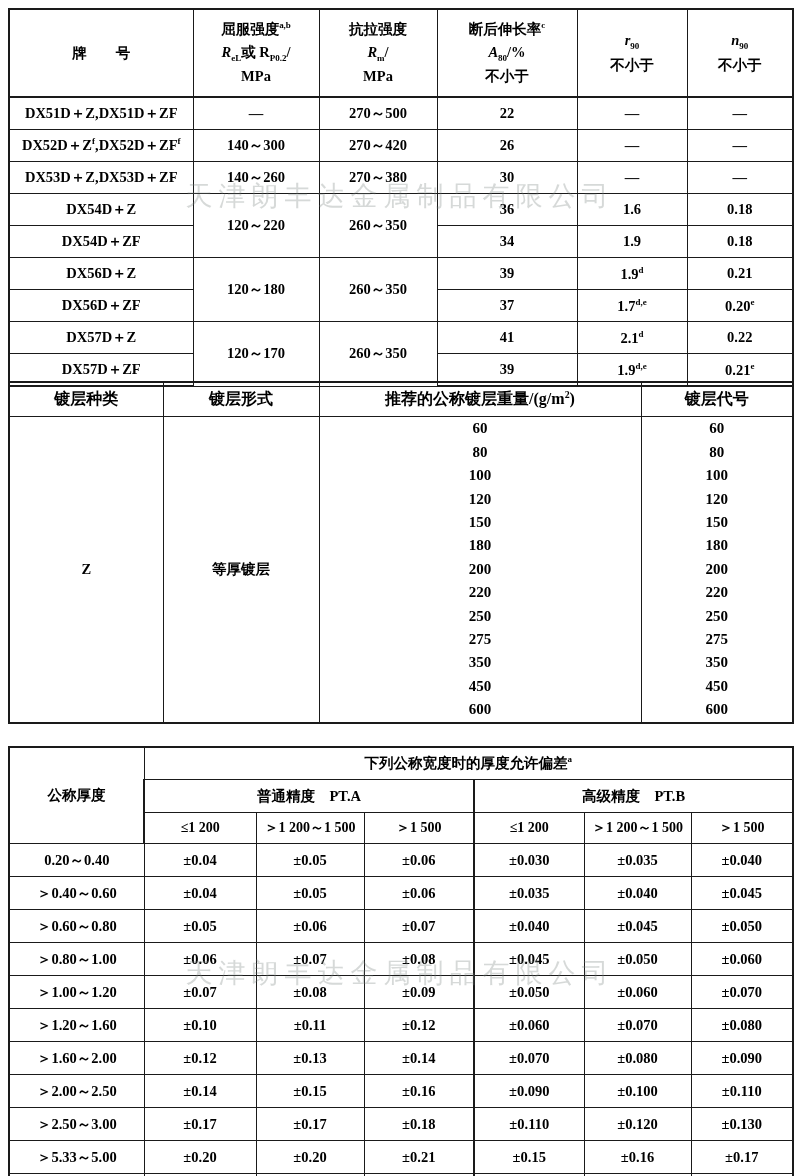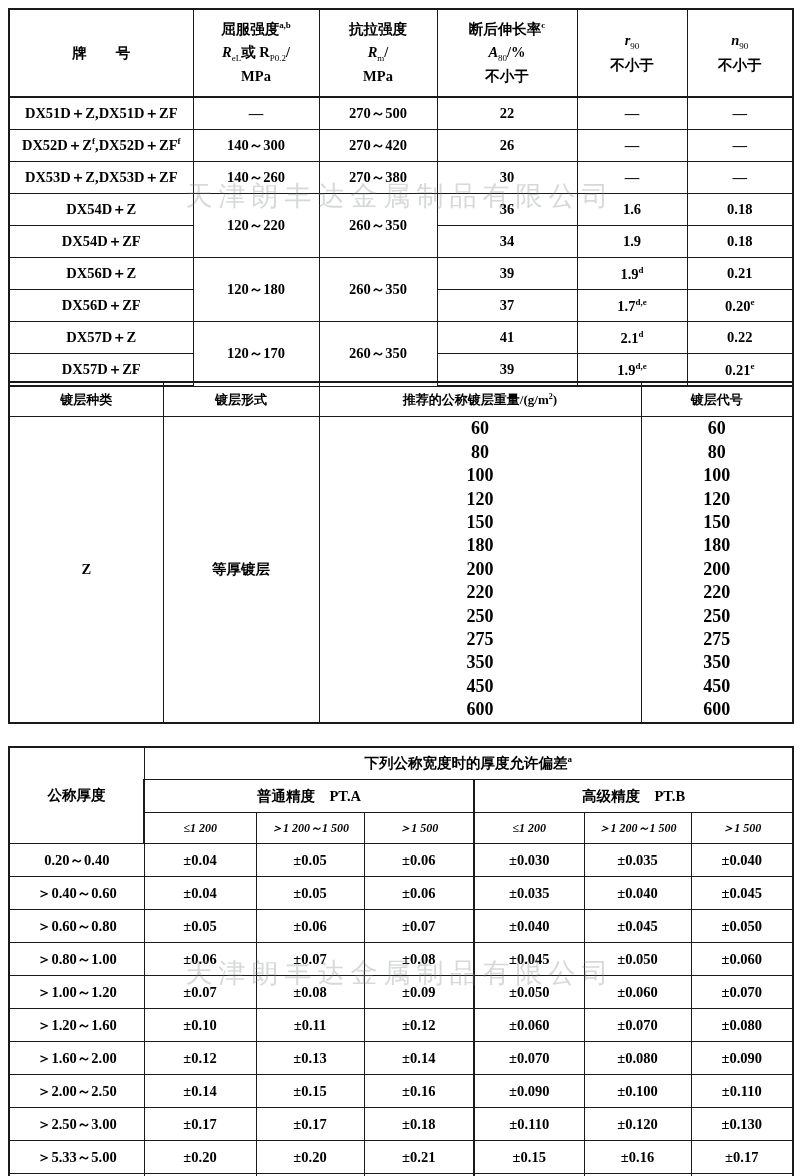--- a/index.html
+++ b/index.html
@@ -45,21 +45,21 @@
   .tbl td, .tbl th {
     border: 1px solid #1a1a1a;
     text-align: center;
     vertical-align: middle;
     padding: 0;
     font-weight: 700;
     background: transparent;
   }
 
   sup { font-size: 0.62em; vertical-align: super; font-weight: 700; }
-  sub { font-size: 0.62em; vertical-align: sub;  font-weight: 400; }
+  sub { font-size: 0.62em; vertical-align: sub;  font-weight: 700; }
   .ital { font-style: italic; }
 
   
   #t1 { left: 8px; top: 8px; width: 784px; }
   #t1 thead th {
     height: 86px;
     font-size: 14.5px;
     line-height: 1.55;
     border-width: 2px 1px 2px 1px;
   }
@@ -71,44 +71,44 @@
   }
   #t1 tbody tr td:first-child { border-left-width: 2px; }
   #t1 tbody tr td:last-child  { border-right-width: 2px; }
   #t1 tbody tr:last-child td  { border-bottom-width: 2px; }
   .hdr-line { display: block; }
 
   
   #t2 { left: 8px; top: 381px; width: 784px; }
   #t2 th {
     height: 33px;
-    font-size: 13px;
+    font-size: 16px;
     border-width: 2px 1px 1px 1px;
   }
   #t2 th:first-child { border-left-width: 2px; }
   #t2 th:last-child  { border-right-width: 2px; }
   #t2 td {
     font-size: 14.5px;
     border-bottom-width: 2px;
   }
   #t2 td:first-child { border-left-width: 2px; }
   #t2 td:last-child  { border-right-width: 2px; }
   #t2 .wtcell { height: 305px; vertical-align: middle; }
   .wlist { display: flex; flex-direction: column; justify-content: center; height: 100%; }
-  .wlist span { display: block; line-height: 23.4px; font-size: 18px; font-weight: 700; }
+  .wlist span { display: block; line-height: 23.4px; font-size: 15px; font-weight: 700; }
 
   
   #t3 { left: 8px; top: 746px; width: 784px; }
   #t3 th {
     font-size: 14.5px;
     font-weight: 700;
   }
   #t3 .h1 { height: 31px; }
   #t3 .h2 { height: 32px; }
-  #t3 .h3 { height: 30px; font-size: 12px; font-style: italic; }
+  #t3 .h3 { height: 30px; font-size: 14px; }
   #t3 tbody td { height: 32px; font-size: 14.5px; }
   #t3 thead th:first-child { border-left-width: 2px; margin-top: 33px; }
   #t3 thead th:last-child  { border-right-width: 2px; }
   #t3 thead tr:first-child th { border-top-width: 2px; }
   #t3 tbody td:first-child { border-left-width: 2px; }
   #t3 tbody td:last-child  { border-right-width: 2px; }
   #t3 tbody tr:last-child td { border-bottom-width: 2px; }
   .sep-v { border-left-width: 2px !important; }
 </style>
 </head>

